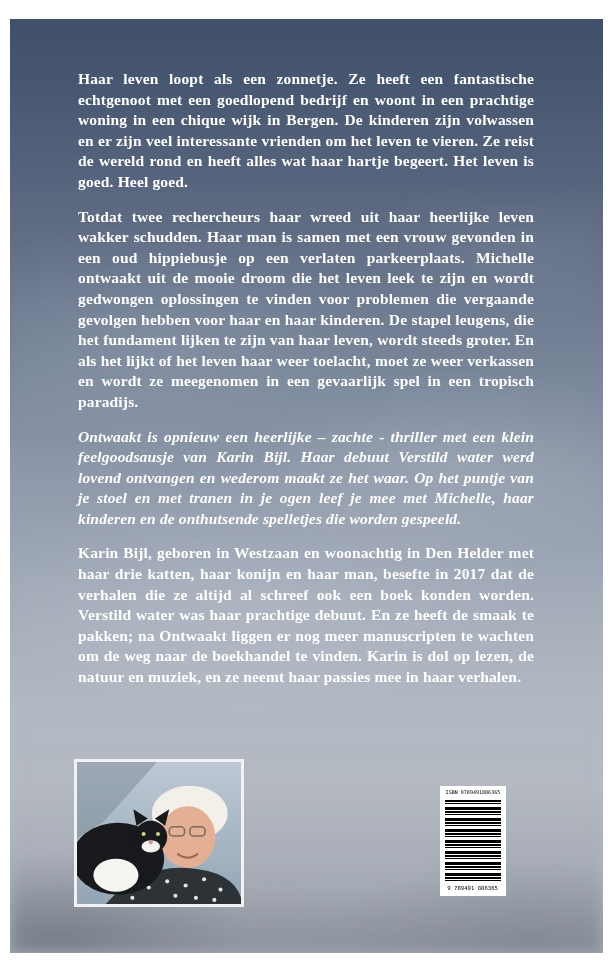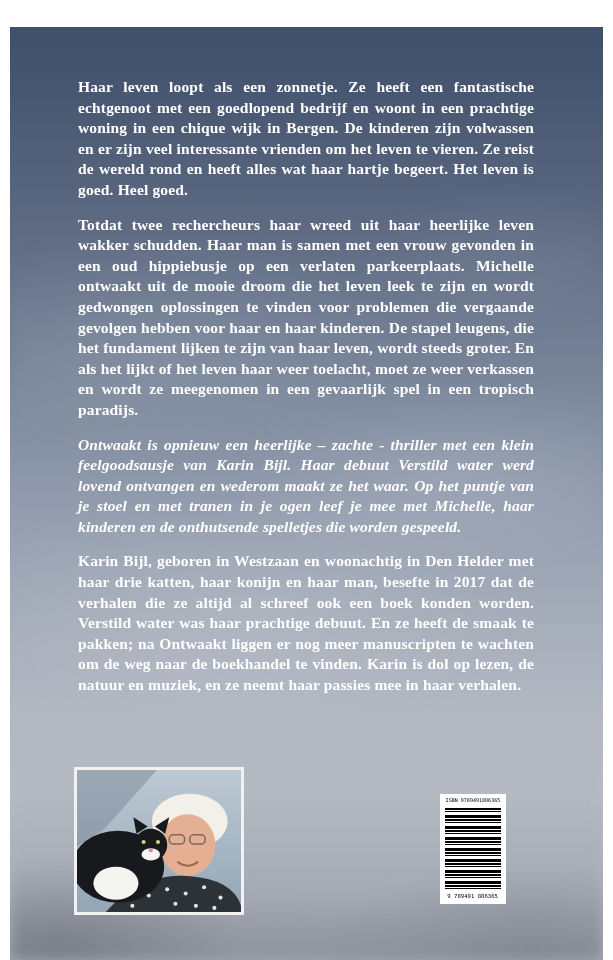--- a/index.html
+++ b/index.html
@@ -2,21 +2,21 @@
 <html><head>
 <meta charset="utf-8">
 <style>
   html,body{margin:0;padding:0;}
   body{
     width:613px;height:960px;background:#ffffff;overflow:hidden;
     font-family:"Liberation Serif", serif;
   }
   .page{position:relative;width:613px;height:960px;background:#ffffff;}
   .cover{
-    position:absolute;left:10px;top:27px;width:593px;height:934px;overflow:hidden;
+    position:absolute;left:10px;top:19px;width:593px;height:934px;overflow:hidden;
     background:
       linear-gradient(180deg,
         #41506a 0%, #485771 7%, #55627b 16%, #66738a 27%,
         #7d8a9d 40%, #939dae 52%, #a5adba 63%, #b2b8c2 73%,
         #b8bdc6 82%, #b0b5bf 91%, #a7acb7 100%);
   }
   
   .cover::before{
     content:"";position:absolute;inset:0;pointer-events:none;
     background:

